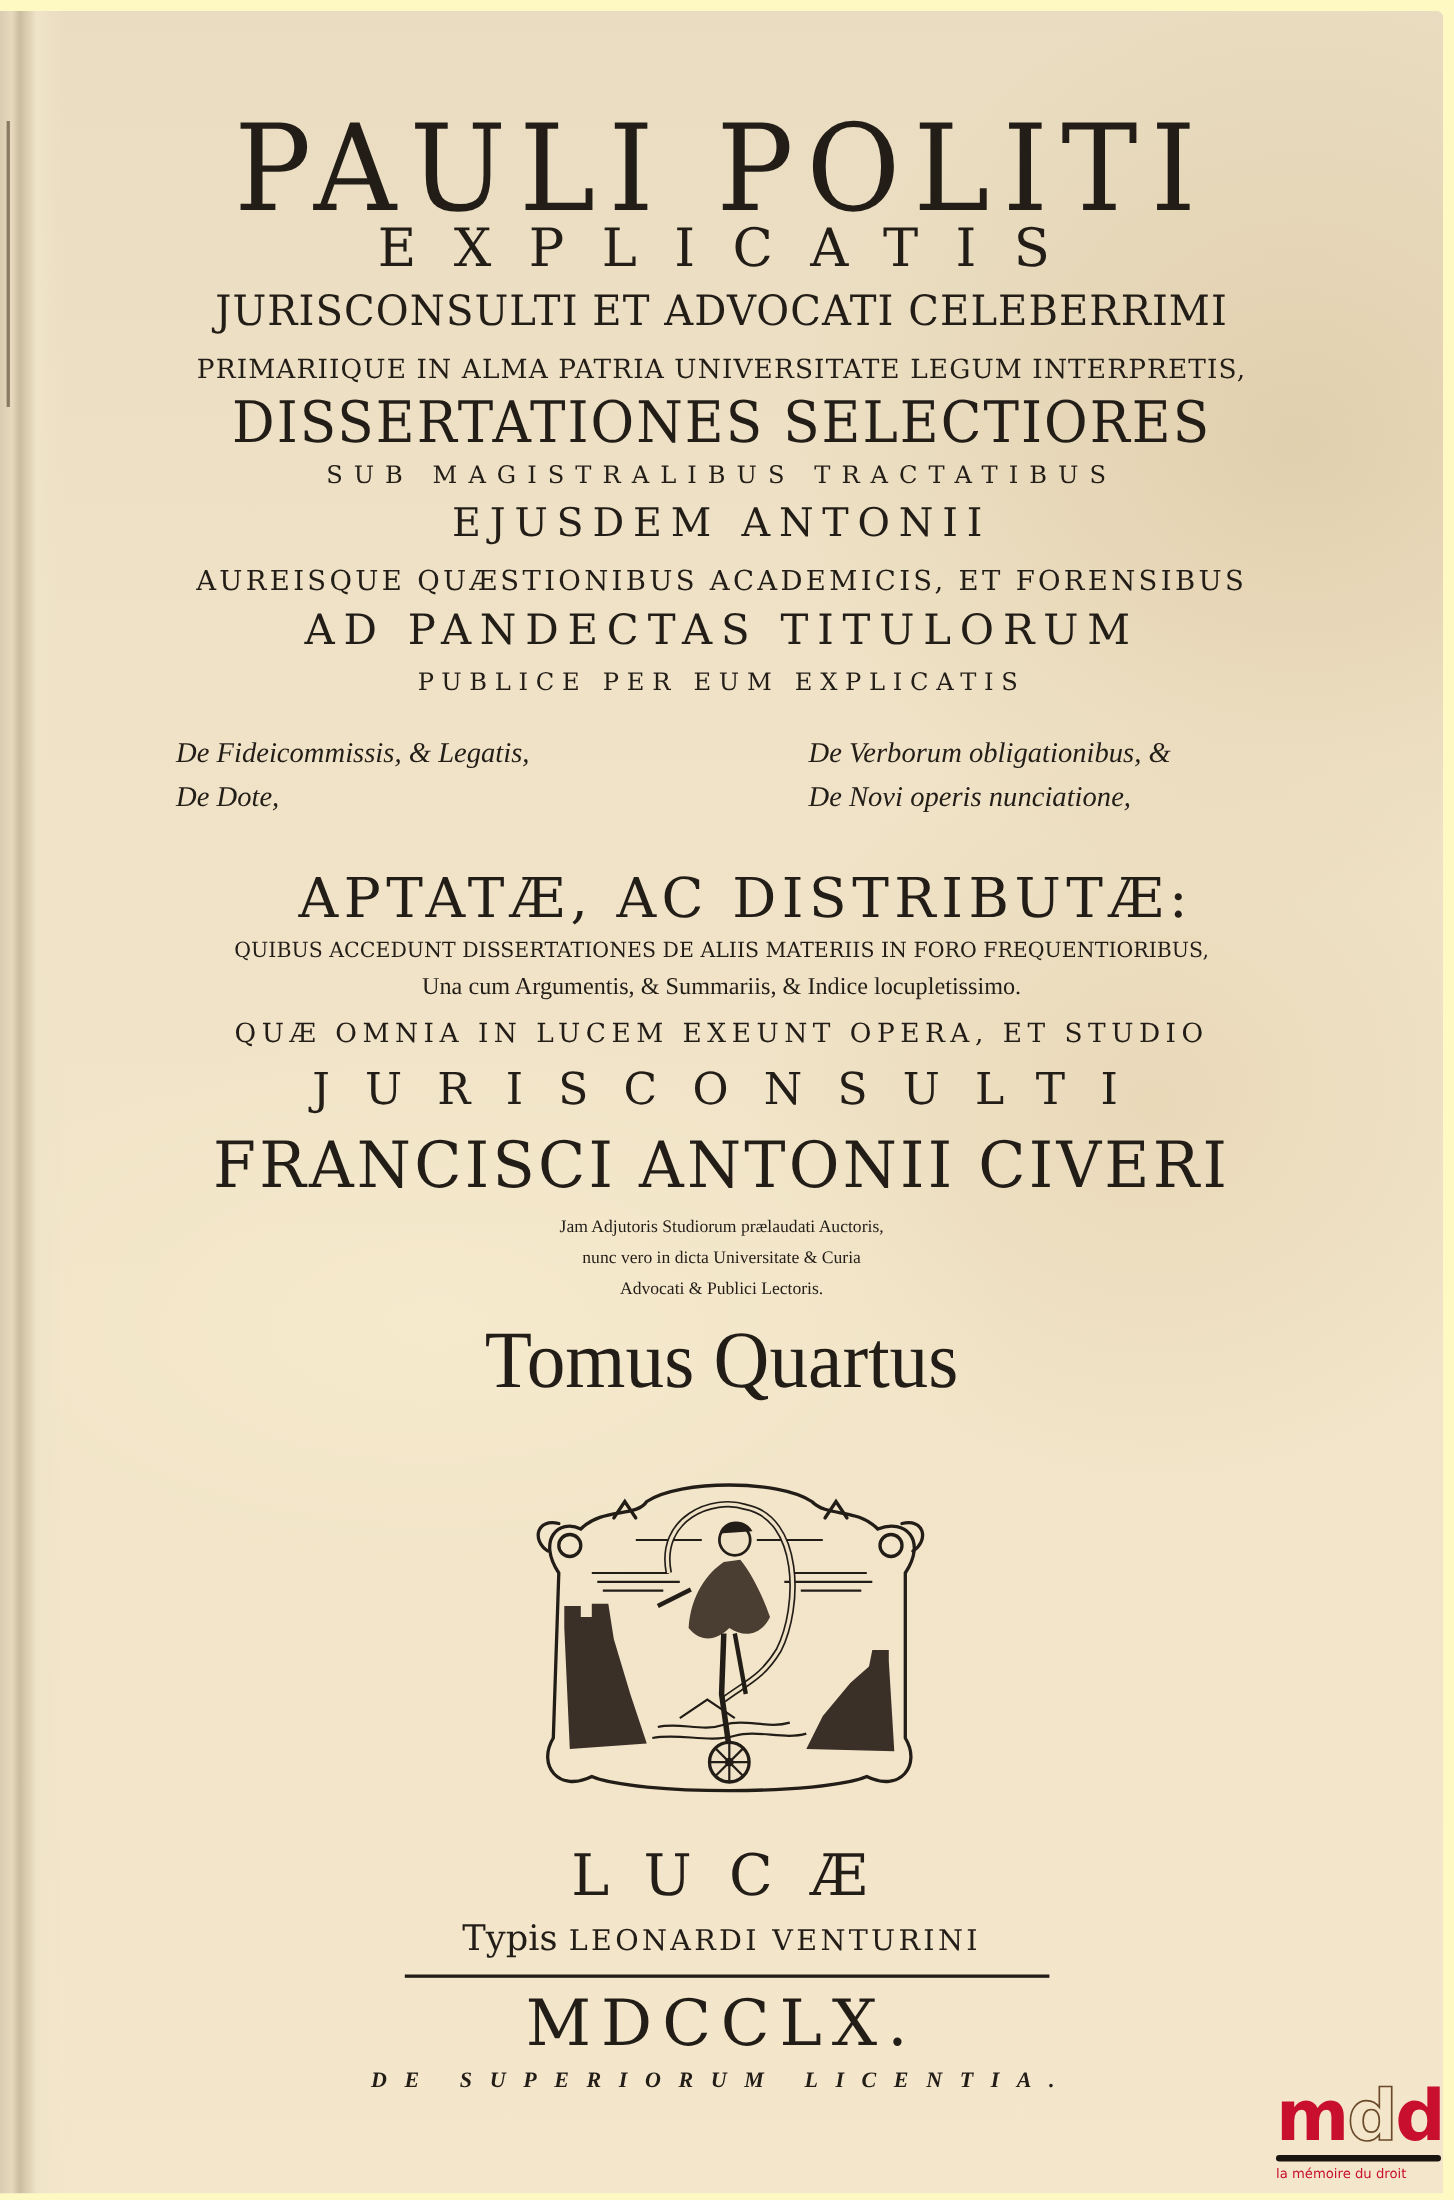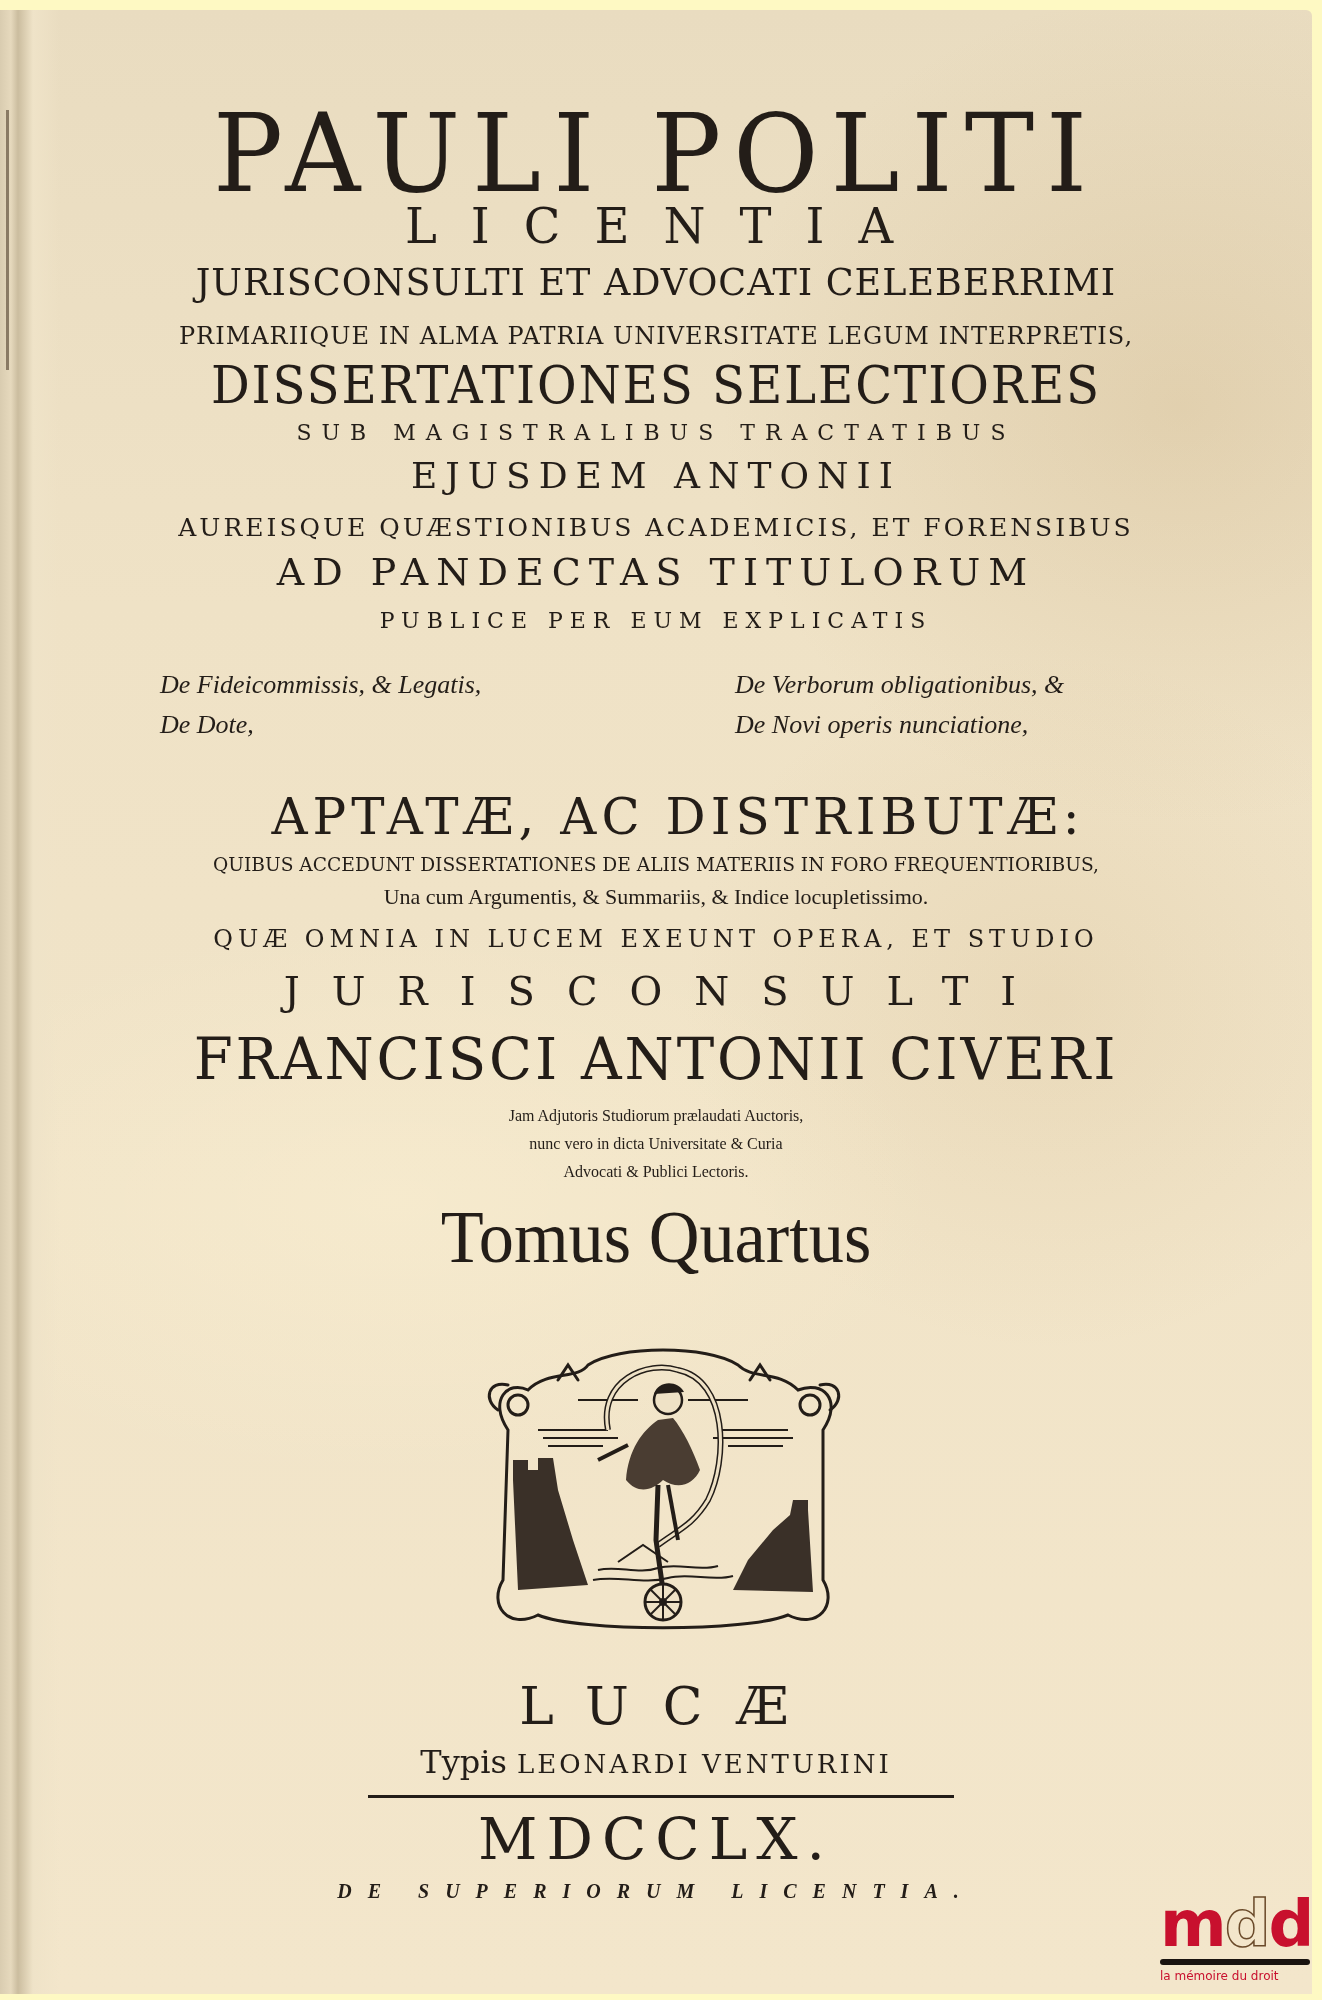--- a/index.html
+++ b/index.html
@@ -109,21 +109,21 @@
 </head>
 <body>
 
 <div class="scan">
   <div class="page">
     <div class="gutter"></div>
     <div class="gutter-line"></div>
 
     <div class="content">
       <div class="line t-author">PAULI POLITI</div>
-      <div class="line t-parmensis">LICENTIA</div>
+      <div class="line t-parmensis">EXPLICATIS</div>
       <div class="line t-juris">JURISCONSULTI ET ADVOCATI CELEBERRIMI</div>
       <div class="line t-primarii">PRIMARIIQUE IN ALMA PATRIA UNIVERSITATE LEGUM INTERPRETIS,</div>
       <div class="line t-dissert">DISSERTATIONES SELECTIORES</div>
       <div class="line t-sub">SUB MAGISTRALIBUS TRACTATIBUS</div>
       <div class="line t-ejusdem">EJUSDEM ANTONII</div>
       <div class="line t-aureisque">AUREISQUE QUÆSTIONIBUS ACADEMICIS, ET FORENSIBUS</div>
       <div class="line t-pandectas">AD PANDECTAS TITULORUM</div>
       <div class="line t-publice">PUBLICE PER EUM EXPLICATIS</div>
 
       <div class="topics">

